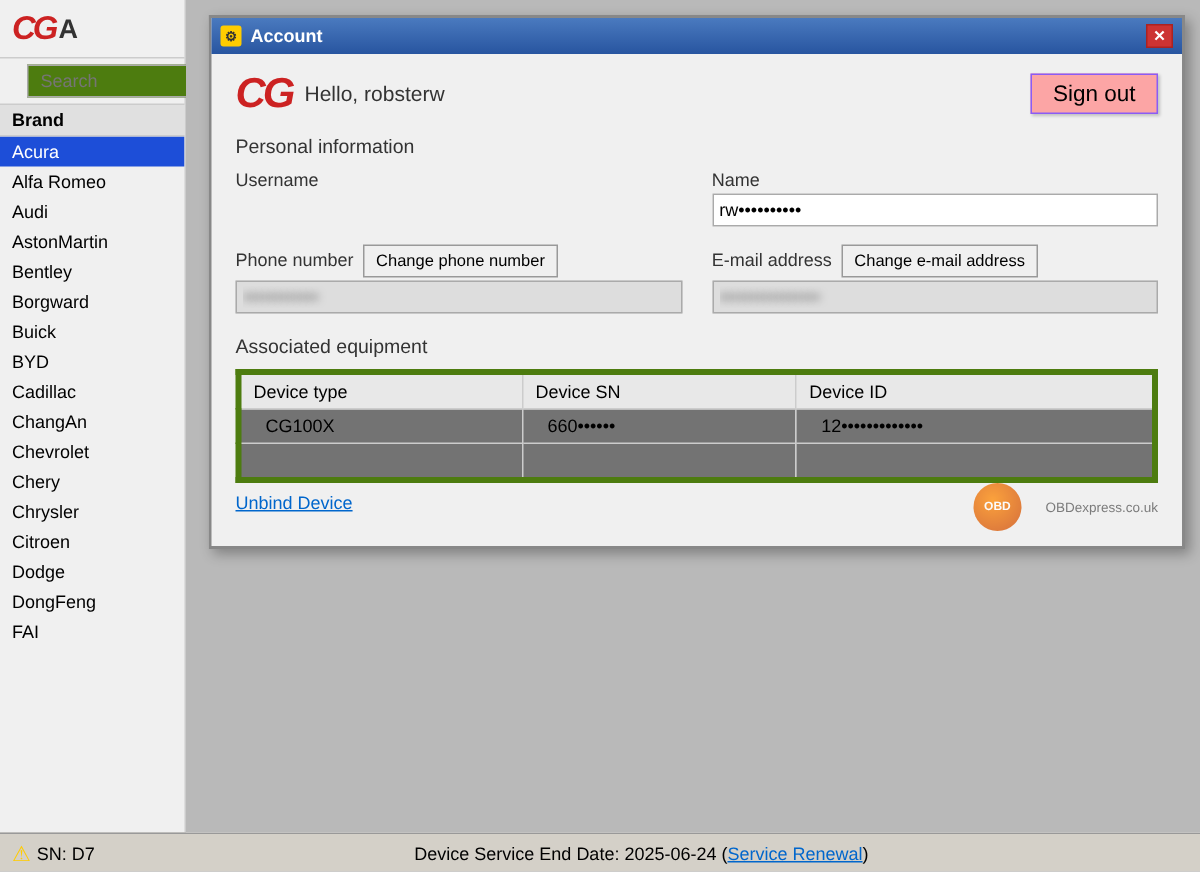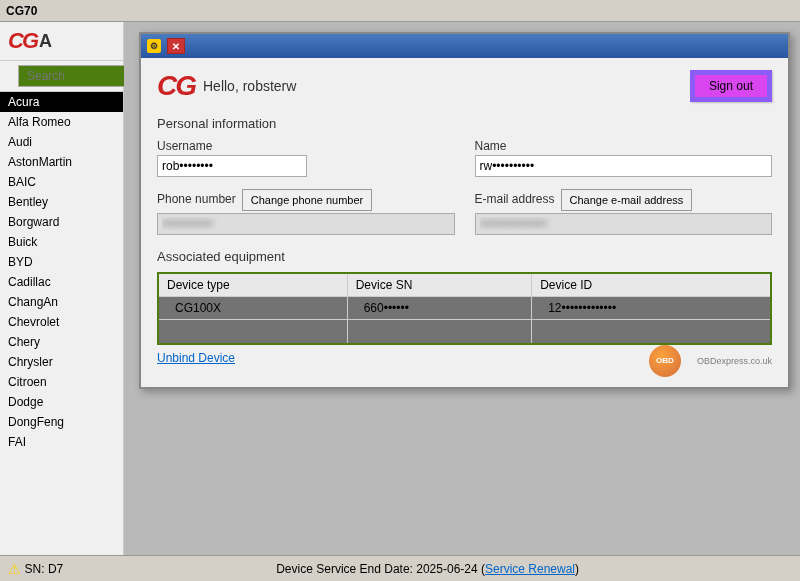--- a/index.html
+++ b/index.html
@@ -101,21 +101,21 @@
     }
 
     .sidebar-item {
       padding: 3px 8px;
       font-size: 12px;
       cursor: pointer;
       white-space: nowrap;
     }
 
     .sidebar-item.active {
-      background: #000000;
+      background: #1d4ed8;
       color: white;
     }
 
     
     .status-bar {
       height: 26px;
       background: #d4d0c8;
       border-top: 1px solid #999;
       display: flex;
       align-items: center;
@@ -246,23 +246,23 @@
       line-height: 1;
     }
 
     .hello-text {
       font-size: 14px;
       color: #333;
     }
 
     .sign-out-btn {
       padding: 4px 14px;
-      background: #d946ef;
-      border: 5px solid #8b5cf6;
-      font-size: 12px;
+      background: #fca5a5;
+      border: 1px solid #8b5cf6;
+      font-size: 15px;
       cursor: pointer;
       box-shadow: 1px 1px 2px rgba(0,0,0,0.2);
     }
 
     
     .section-title {
       font-size: 13px;
       font-weight: normal;
       color: #333;
       margin-bottom: 8px;
@@ -328,21 +328,21 @@
     }
 
     
     .equipment-section {
       margin-bottom: 10px;
     }
 
     .equipment-table {
       width: 100%;
       border-collapse: collapse;
-      border: 2px solid #4d7c0f;
+      border: 4px solid #4d7c0f;
       font-size: 12px;
     }
 
     .equipment-table th {
       background: #e8e8e8;
       border: 1px solid #ccc;
       padding: 4px 8px;
       text-align: left;
       font-weight: normal;
     }
@@ -364,40 +364,37 @@
       font-size: 12px;
       margin-top: 6px;
       display: inline-block;
     }
   </style>
 </head>
 <body>
 
 <div class="app-window">
 
-  <div class="title-bar">
-    <span class="title-bar-text">CG70</span>
-  </div>
 
   <div class="app-body">
 
     <div class="sidebar">
       <div class="sidebar-logo">
         <span class="cg-logo">CG</span>
         <span style="font-size:18px; font-weight:bold; color:#333; margin-left:2px;">A</span>
       </div>
       <div class="sidebar-search">
         <input type="text" class="" placeholder="Search" style="">
       </div>
+      <div class="sidebar-section-label">Brand</div>
       <div class="sidebar-list">
         <div class="sidebar-item active">Acura</div>
         <div class="sidebar-item">Alfa Romeo</div>
         <div class="sidebar-item">Audi</div>
         <div class="sidebar-item">AstonMartin</div>
-        <div class="sidebar-item">BAIC</div>
         <div class="sidebar-item">Bentley</div>
         <div class="sidebar-item">Borgward</div>
         <div class="sidebar-item">Buick</div>
         <div class="sidebar-item">BYD</div>
         <div class="sidebar-item">Cadillac</div>
         <div class="sidebar-item">ChangAn</div>
         <div class="sidebar-item">Chevrolet</div>
         <div class="sidebar-item">Chery</div>
         <div class="sidebar-item">Chrysler</div>
         <div class="sidebar-item">Citroen</div>
@@ -407,42 +404,40 @@
       </div>
     </div>
 
     <div class="main-content">
       <div class="modal-overlay"></div>
 
       <div class="account-dialog">
 
         <div class="dialog-title-bar">
           <div class="dialog-icon">⚙</div>
+          <span class="dialog-title-text">Account</span>
           <div class="dialog-close-btn">✕</div>
         </div>
 
         <div class="dialog-body">
 
           <div class="dialog-header">
             <div class="dialog-header-left">
               <span class="cg-logo-dialog">CG</span>
               <span class="hello-text">Hello, robsterw</span>
             </div>
             <button class="sign-out-btn">Sign out</button>
           </div>
 
           <div>
             <div class="section-title">Personal information</div>
 
             <div class="personal-info-grid">
               <div>
                 <div class="field-label">Username</div>
-                <div class="field-row">
-                  <input type="text" class="text-input" value="rob••••••••" style="max-width: 150px;">
-                </div>
               </div>
               <div>
                 <div class="field-label">Name</div>
                 <div class="field-row">
                   <input type="text" class="text-input" value="rw••••••••••" style="">
                 </div>
               </div>
             </div>
 
             <div class="phone-email-grid">

